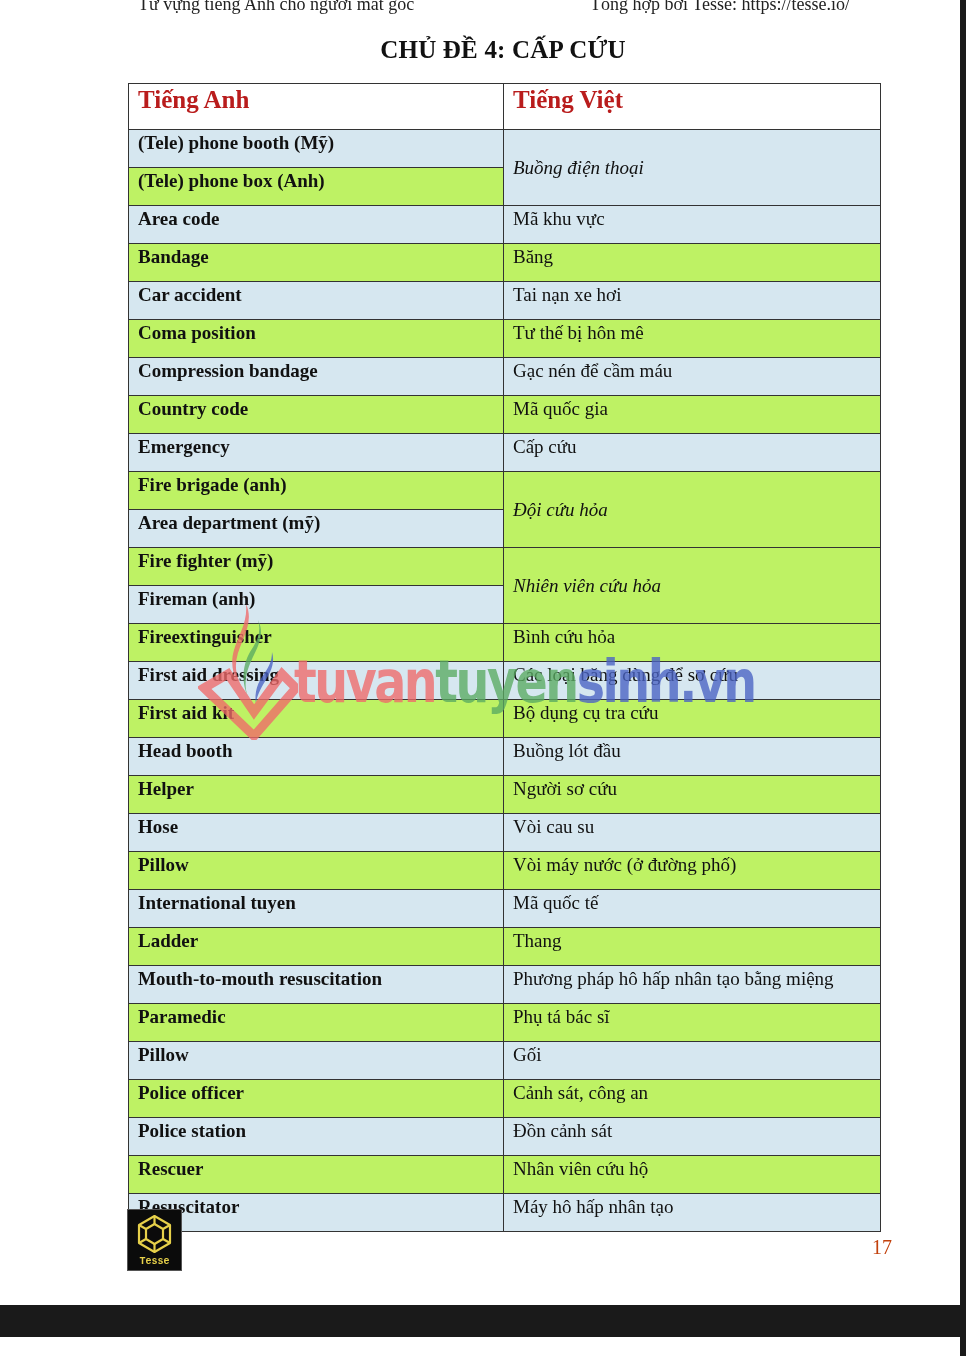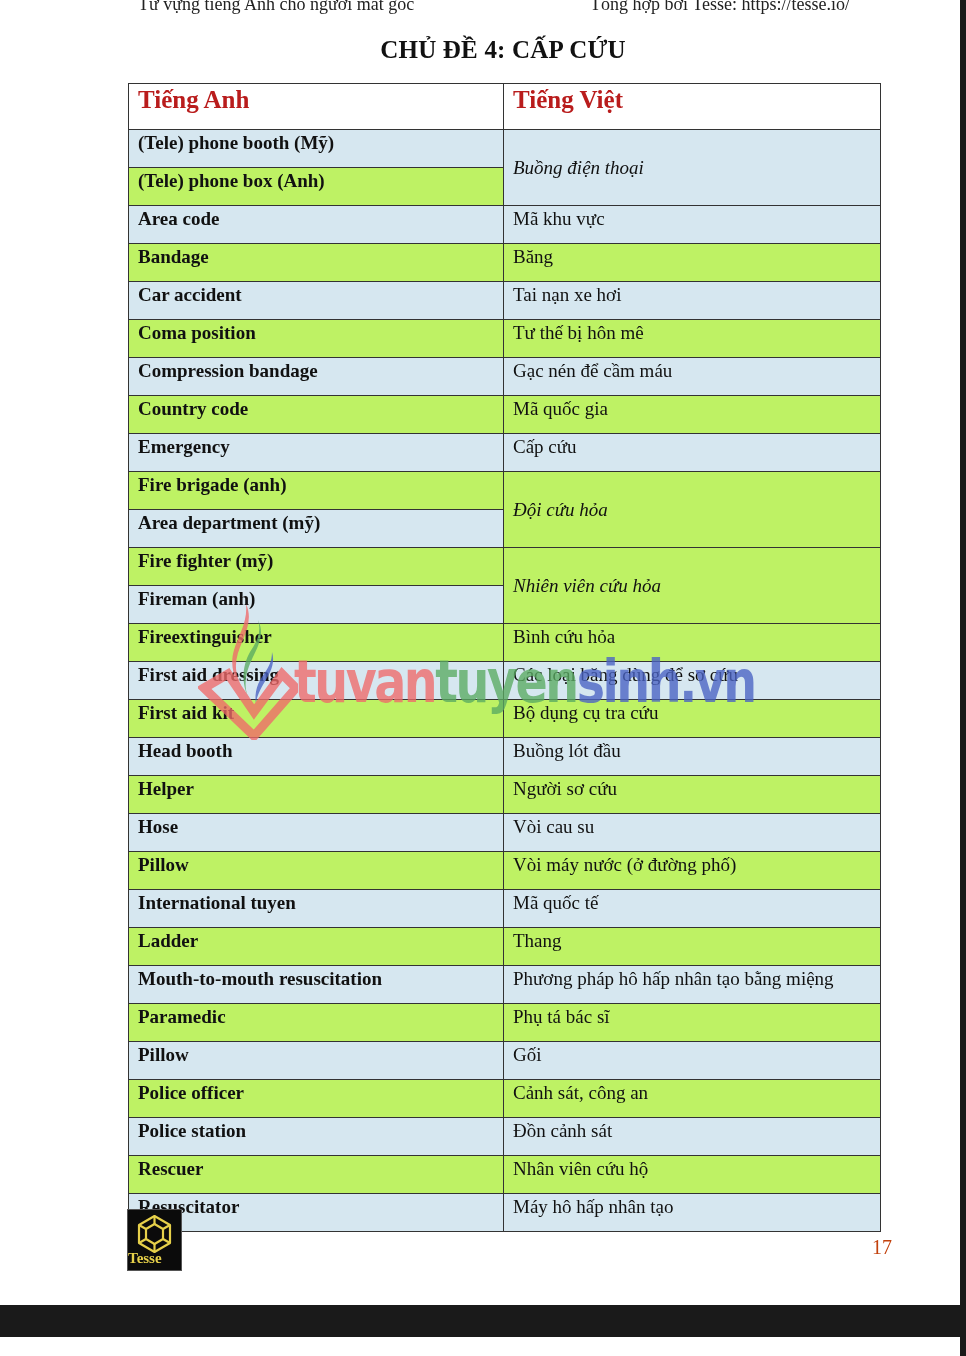--- a/index.html
+++ b/index.html
@@ -65,22 +65,22 @@
   .wm-text .c { color: #4a63c4; }
 
   .footer {
     position: absolute; left: 127px; top: 1209px; width: 780px; height: 62px;
   }
   .logo {
     position: absolute; left: 0; top: 0; width: 55px; height: 62px;
     background: #0b0b0b; border: 1px solid #555; box-sizing: border-box;
   }
   .logo-word {
-    position: absolute; left: 0; bottom: 3px; width: 100%; 
-    font-family: Liberation Serif, serif; font-size: 15px; color: #e6d04a;
+    position: absolute; left: 0; bottom: 3px; width: 100%; text-align: center;
+    font-family: Liberation Mono, monospace; font-size: 10px; color: #e6d04a;
     font-weight: bold;
   }
   .footer-text {
     position: absolute; left: 57px; top: 27px; font-size: 19px; color: #111;
     white-space: nowrap;
   }
   .page-number {
     position: absolute; left: 745px; top: 27px; font-size: 20px; color: #c2410c;
   }
 </style>

